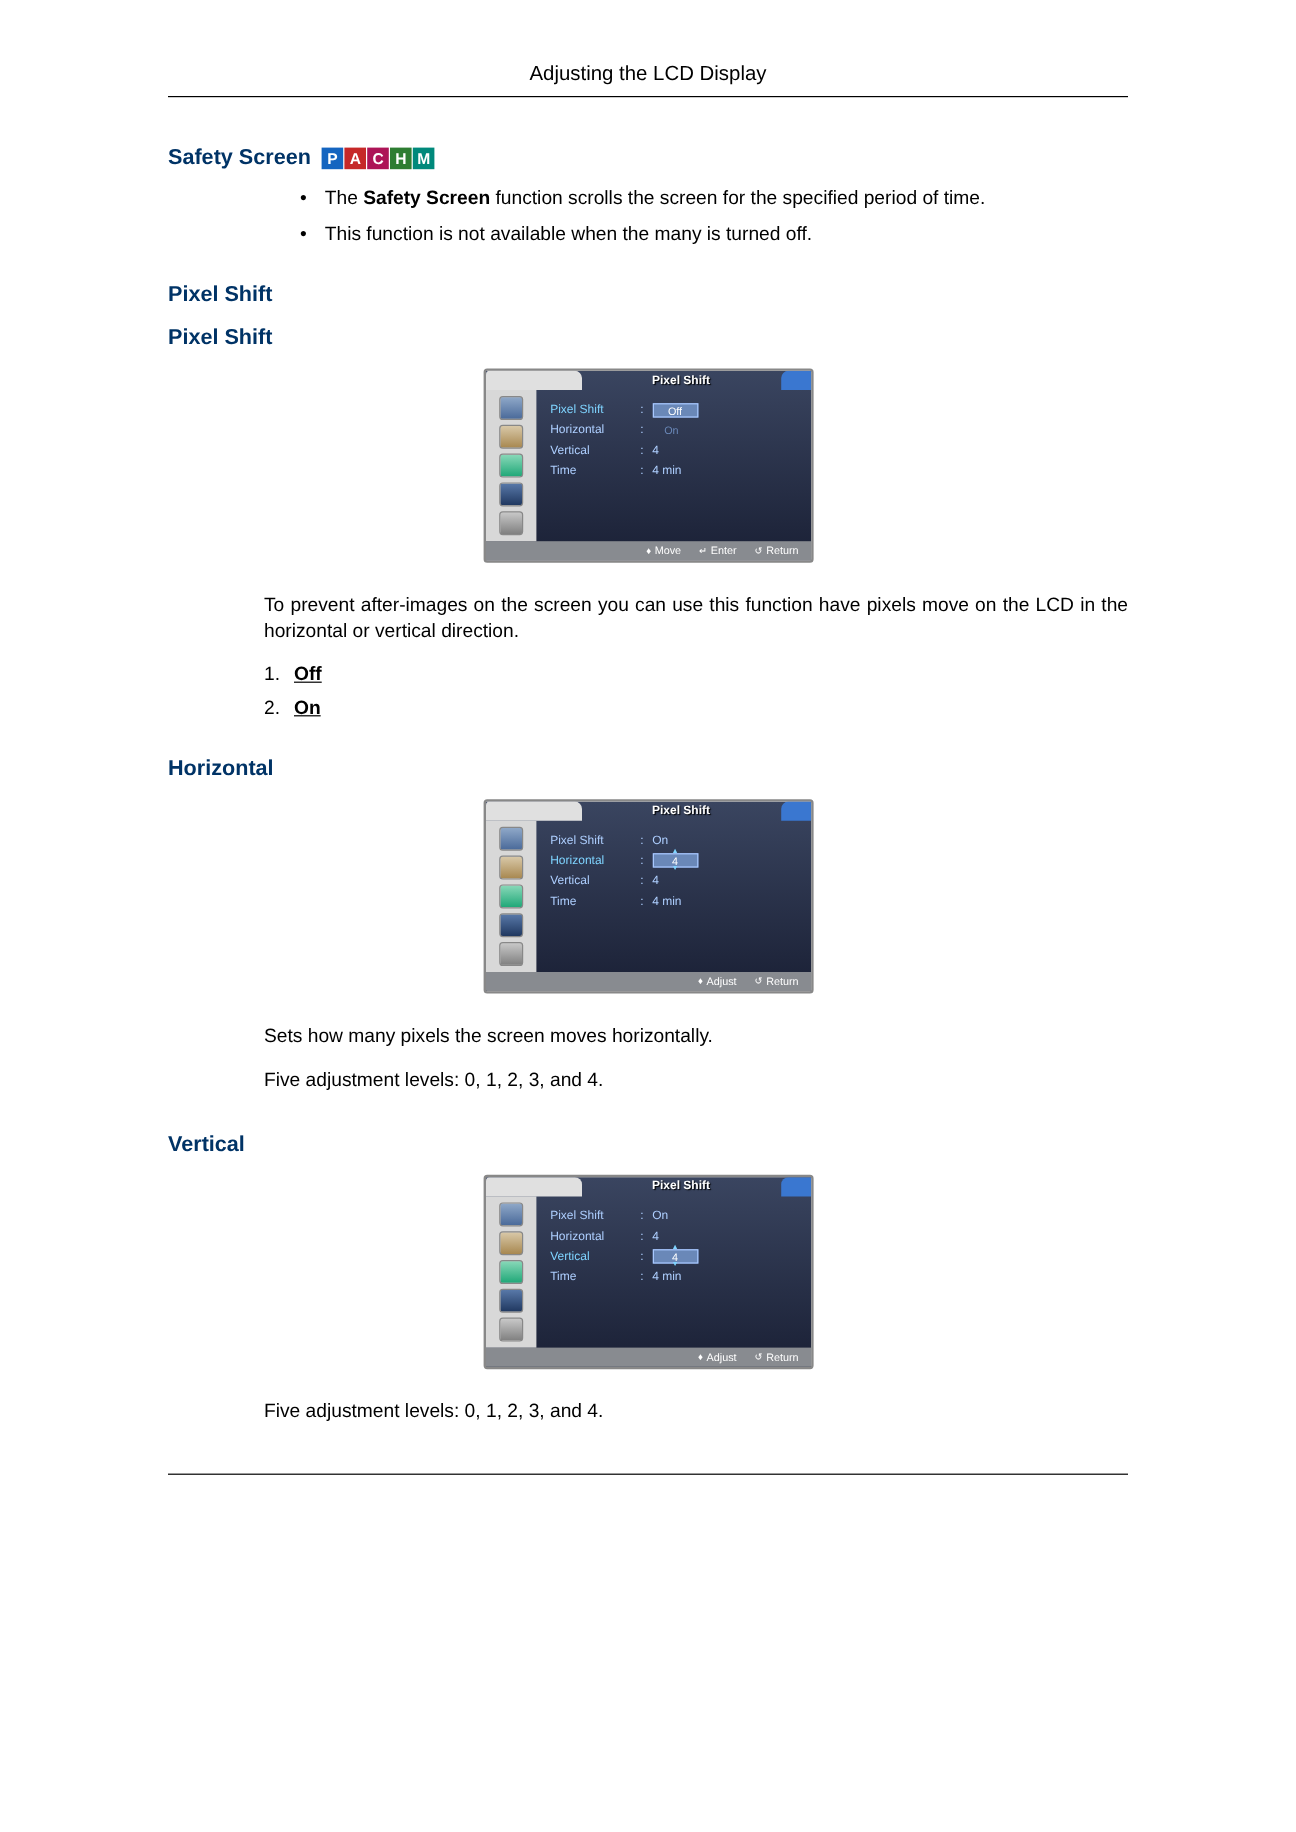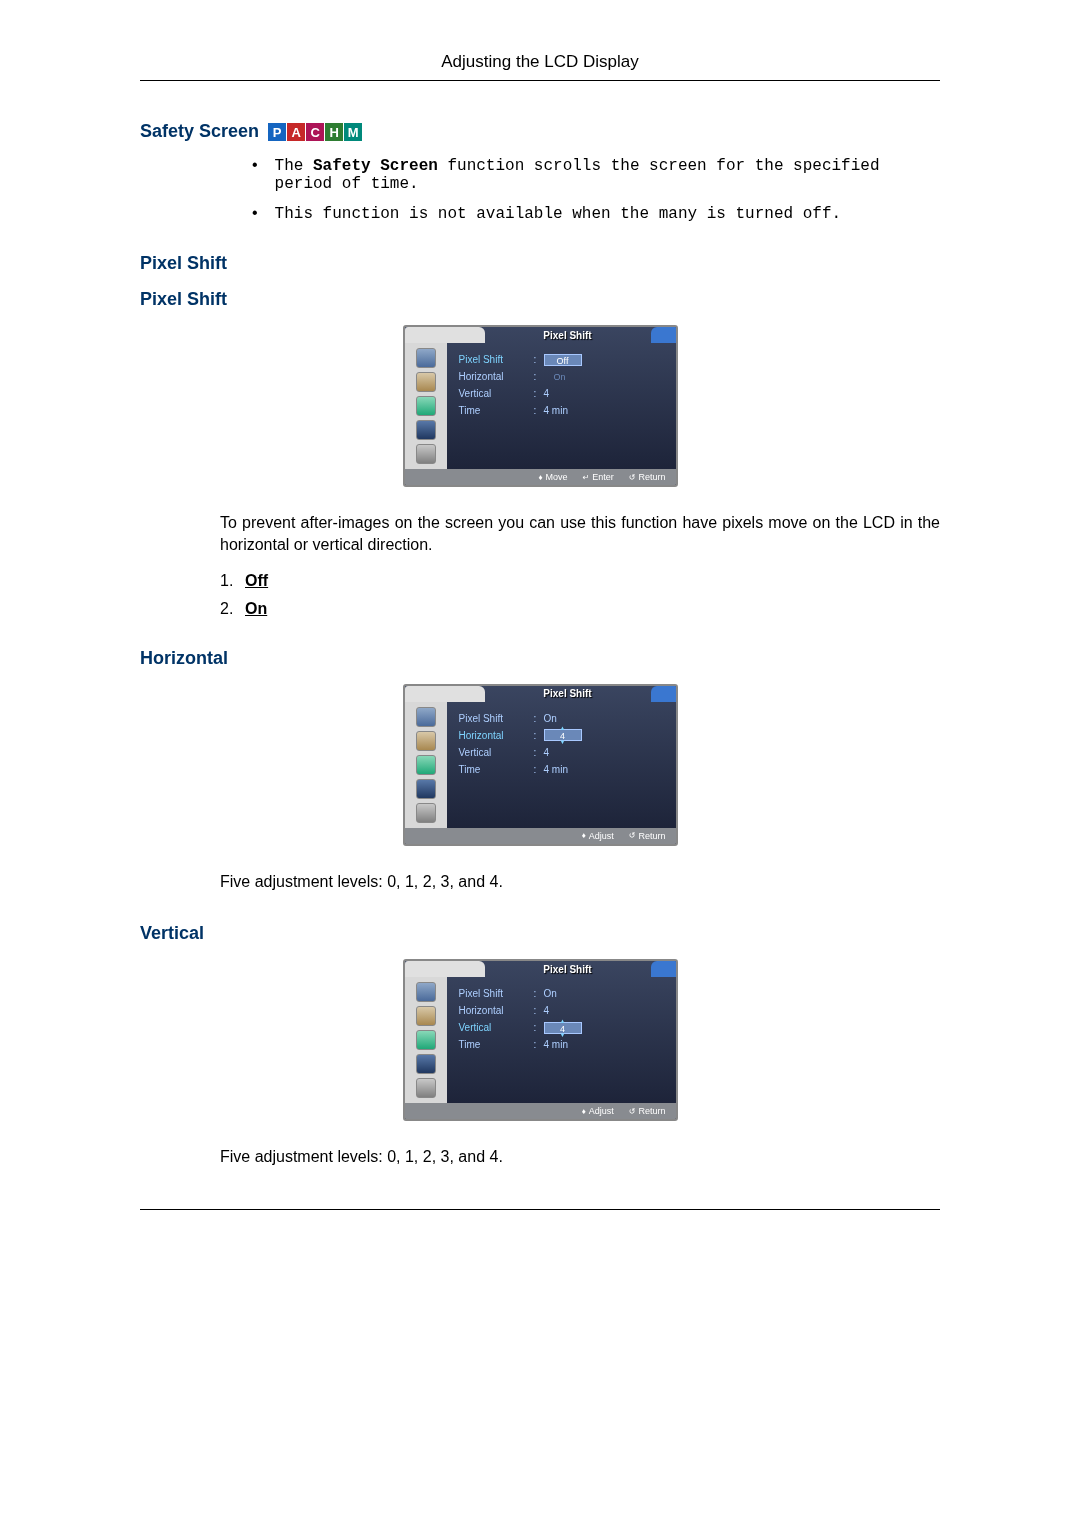--- a/index.html
+++ b/index.html
@@ -58,21 +58,20 @@
       margin: 0 0 15px 80px;
       text-align: justify;
       line-height: 1.4;
     }
     .bullet-list {
       margin: 0 0 15px 110px;
     }
     .bullet-item {
       margin-bottom: 12px;
       display: flex;
-      font-family: Liberation Mono, monospace;
     }
     .bullet-item::before {
       content: "•";
       margin-right: 15px;
     }
     .num-list {
       margin: 0 0 15px 80px;
       text-decoration: underline;
     }
     .num-item {
@@ -382,20 +381,21 @@
             <span class="footerglyph">♦</span>
             <span>Adjust</span>
           </span>
         <span>
             <span class="footerglyph">↺</span>
             <span>Return</span>
           </span>
       </div>
     </div>
   </div>
+  <p class="body-text">Sets how many pixels the screen moves horizontally.</p>
   <p class="body-text">Five adjustment levels: 0, 1, 2, 3, and 4.</p>
 
   <div class="section-title">Vertical</div>
   <div class="osd-wrap">
     <div class="osd">
       <div class="osd-titlebar">
         <div class="left"></div>
         <div class="mid">Pixel Shift</div>
         <div class="right"></div>
       </div>

